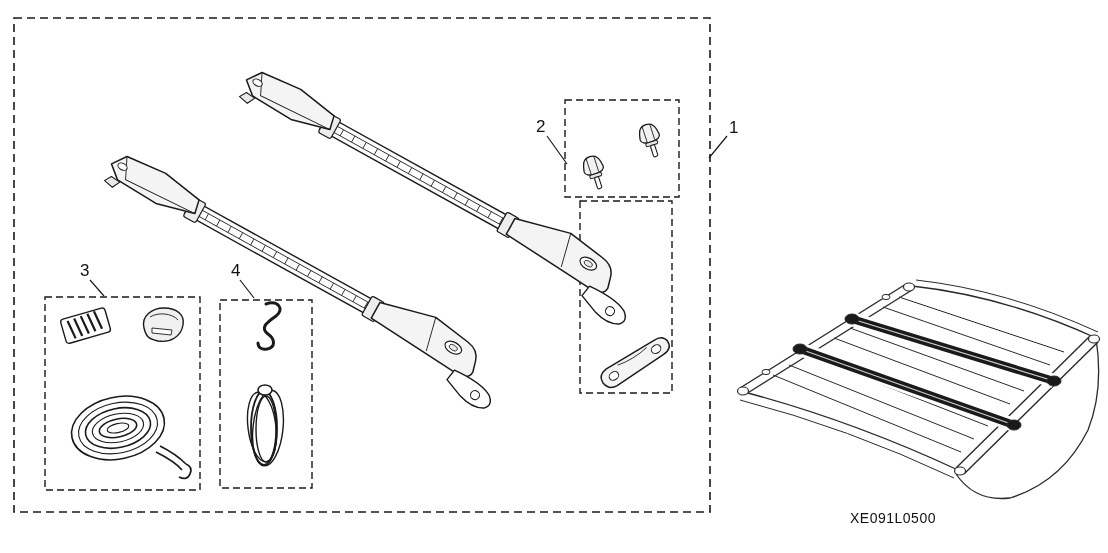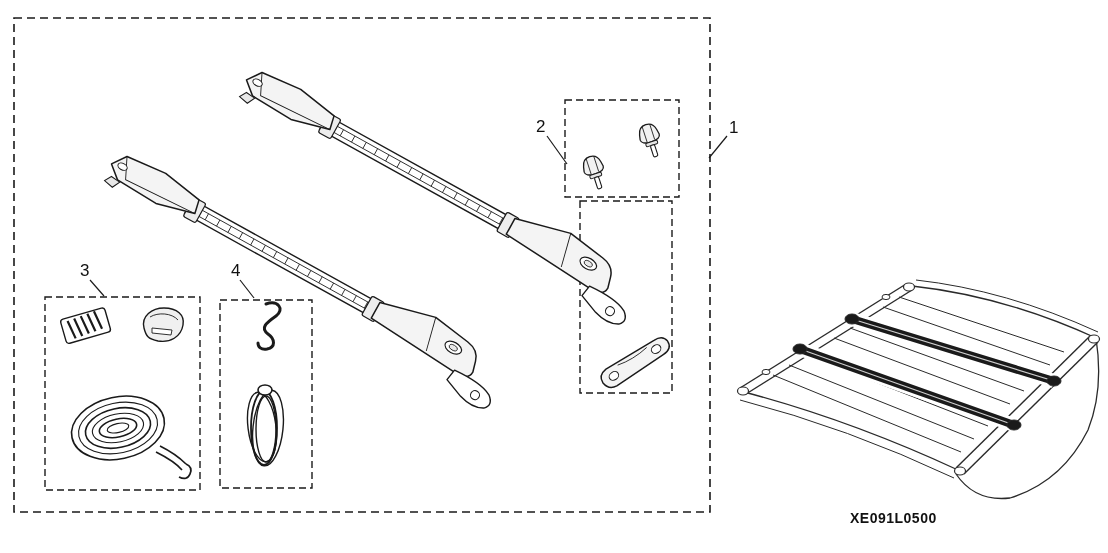--- a/index.html
+++ b/index.html
@@ -6,21 +6,21 @@
   .canvas{
     position:relative;width:1108px;height:553px;background:#ffffff;
     overflow:hidden;font-family:"Liberation Sans",sans-serif;
   }
   .artwork{position:absolute;left:0;top:0;}
   .callout{
     position:absolute;font-size:17px;color:#111;line-height:1;
     font-family:"Liberation Sans",sans-serif;
   }
   .part-code{
-    position:absolute;left:850px;top:510px;font-size:14px;font-weight:bold;
+    position:absolute;left:850px;top:510px;font-size:14px;font-weight:normal;
     color:#111;letter-spacing:0.5px;font-family:"Liberation Sans",sans-serif;
   }
 </style>
 </head>
 <body>
 
 <div class="canvas">
 
   <svg class="artwork" width="1108" height="553" viewBox="0 0 1108 553">
 

